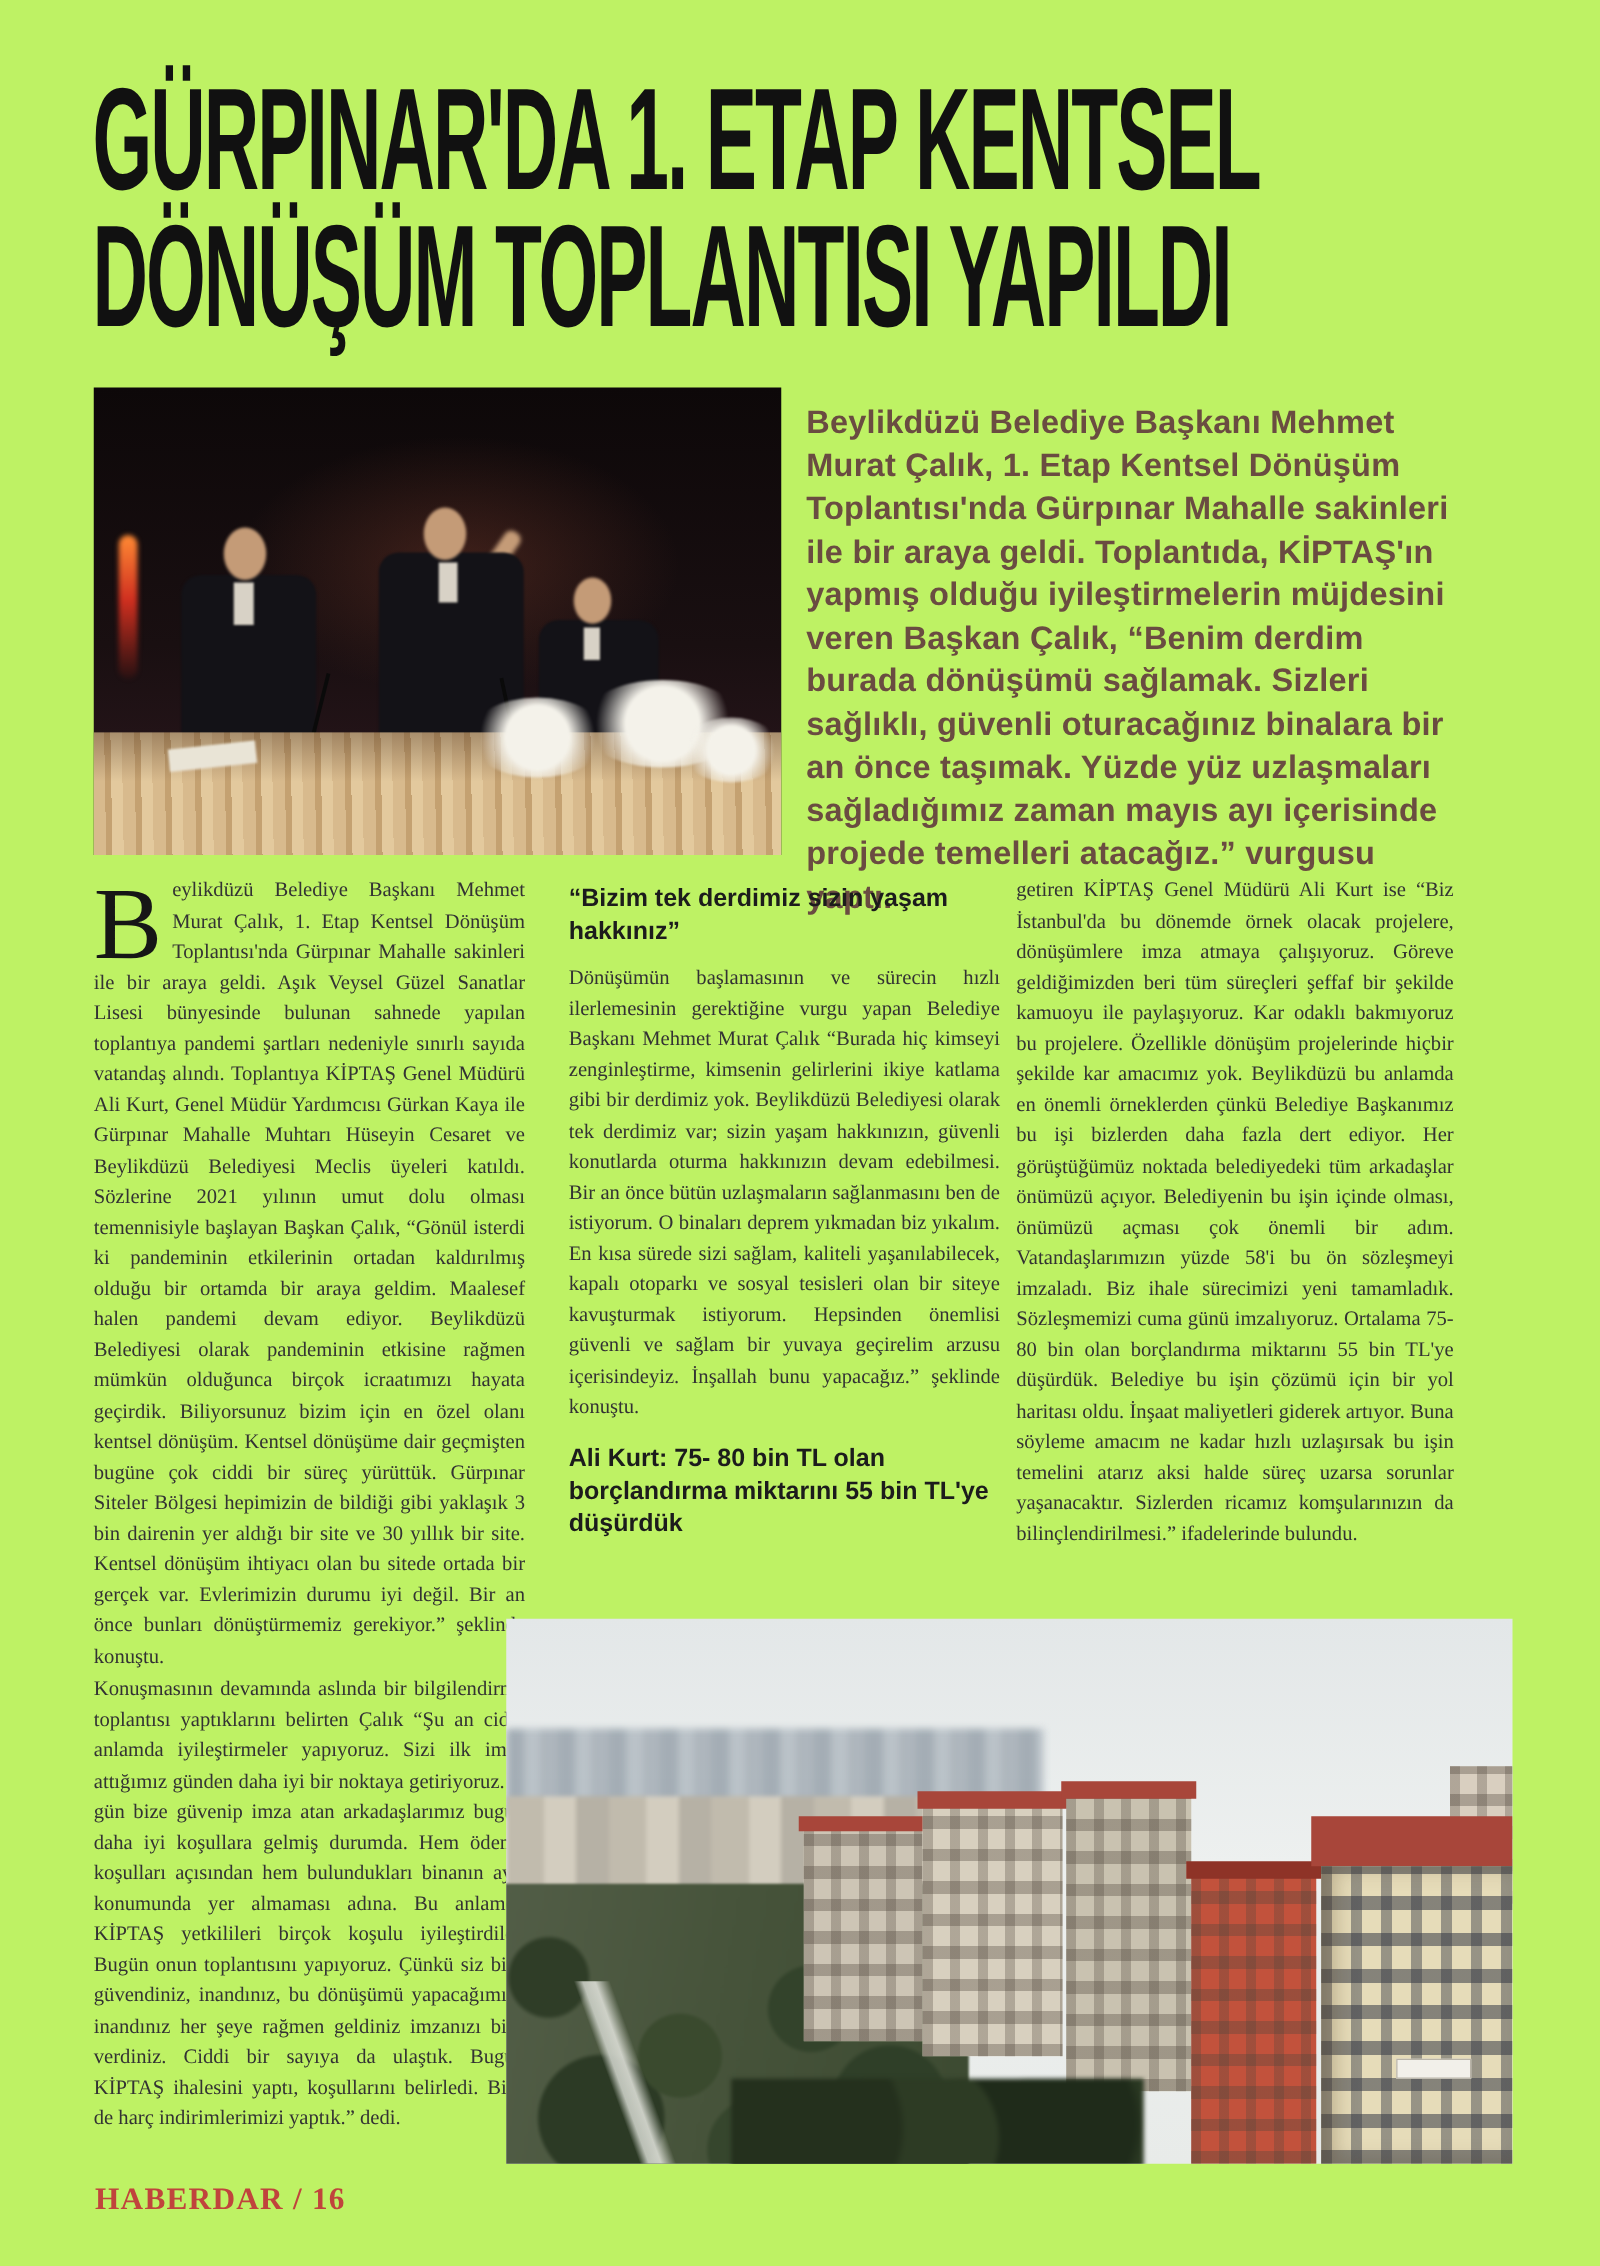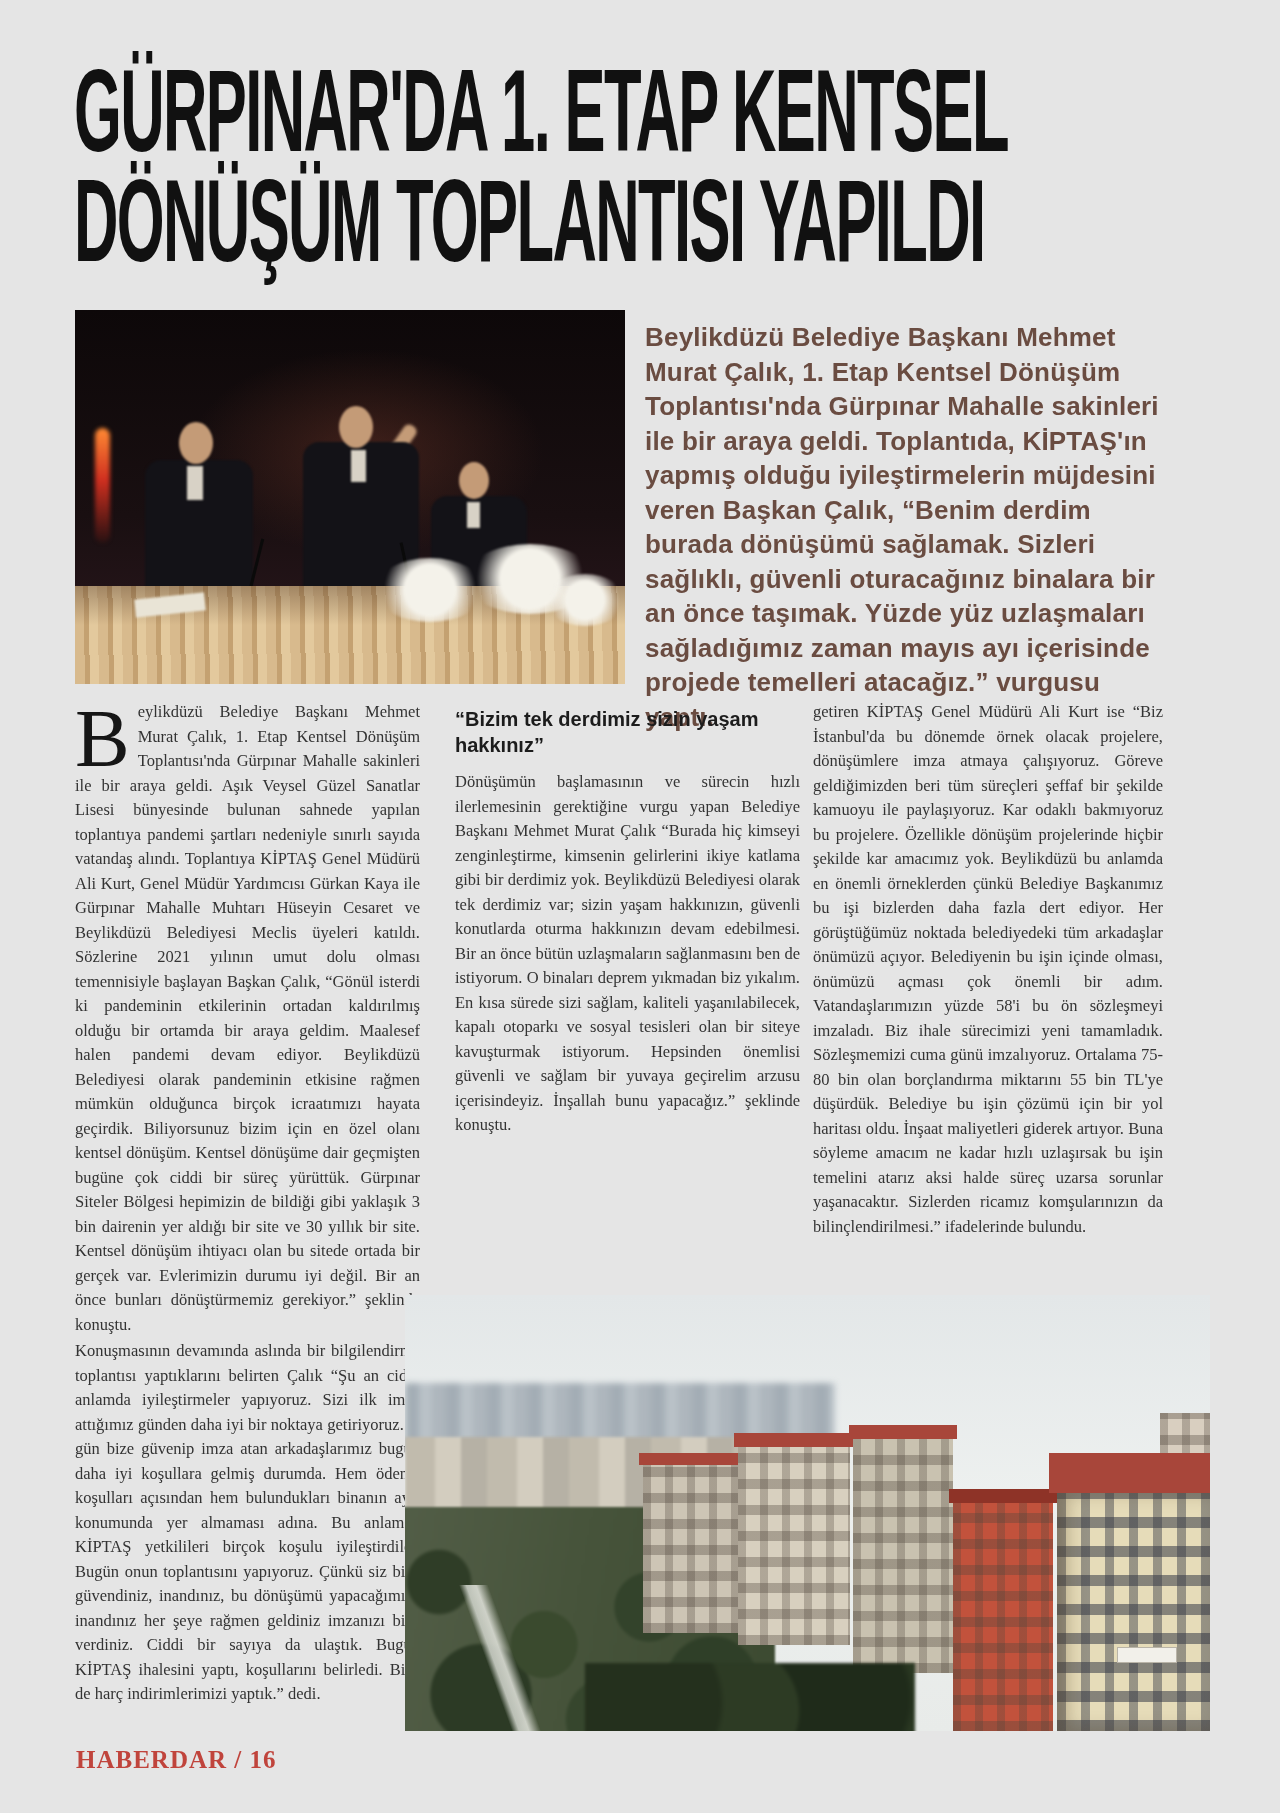--- a/index.html
+++ b/index.html
@@ -1,16 +1,16 @@
 <!DOCTYPE html>
 <html><head>
 <meta charset="utf-8">
 <style>
   html,body{margin:0;padding:0;background:#ffffff;}
-  #page{position:relative;width:1280px;height:1813px;background:#e5e5e5;overflow:hidden;
+  #page{position:relative;width:1280px;height:1813px;background:#bef264;overflow:hidden;
         font-family:"Liberation Serif", serif;}
 
   
   .headline{position:absolute;left:74px;top:56px;color:#111111;
             font-family:"Liberation Sans", sans-serif;font-weight:bold;}
   .hl-line{display:block;height:110px;line-height:110px;font-size:116px;
            letter-spacing:-3px;white-space:nowrap;transform:scaleX(.53);
            transform-origin:left center;}
 
   
@@ -130,20 +130,21 @@
   <div class="intro">Beylikdüzü Belediye Başkanı Mehmet Murat Çalık, 1. Etap Kentsel Dönüşüm Toplantısı'nda Gürpınar Mahalle sakinleri ile bir araya geldi. Toplantıda, KİPTAŞ'ın yapmış olduğu iyileştirmelerin müjdesini veren Başkan Çalık, “Benim derdim burada dönüşümü sağlamak. Sizleri sağlıklı, güvenli oturacağınız binalara bir an önce taşımak. Yüzde yüz uzlaşmaları sağladığımız zaman mayıs ayı içerisinde projede temelleri atacağız.” vurgusu yaptı.</div>
 
   <div class="col" id="col1">
     <p><span class="dropcap">B</span><span>eylikdüzü Belediye Başkanı Mehmet Murat Çalık, 1. Etap Kentsel Dönüşüm Toplantısı'nda Gürpınar Mahalle sakinleri ile bir araya geldi. Aşık Veysel Güzel Sanatlar Lisesi bünyesinde bulunan sahnede yapılan toplantıya pandemi şartları nedeniyle sınırlı sayıda vatandaş alındı. Toplantıya KİPTAŞ Genel Müdürü Ali Kurt, Genel Müdür Yardımcısı Gürkan Kaya ile Gürpınar Mahalle Muhtarı Hüseyin Cesaret ve Beylikdüzü Belediyesi Meclis üyeleri katıldı. Sözlerine 2021 yılının umut dolu olması temennisiyle başlayan Başkan Çalık, “Gönül isterdi ki pandeminin etkilerinin ortadan kaldırılmış olduğu bir ortamda bir araya geldim. Maalesef halen pandemi devam ediyor. Beylikdüzü Belediyesi olarak pandeminin etkisine rağmen mümkün olduğunca birçok icraatımızı hayata geçirdik. Biliyorsunuz bizim için en özel olanı kentsel dönüşüm. Kentsel dönüşüme dair geçmişten bugüne çok ciddi bir süreç yürüttük. Gürpınar Siteler Bölgesi hepimizin de bildiği gibi yaklaşık 3 bin dairenin yer aldığı bir site ve 30 yıllık bir site. Kentsel dönüşüm ihtiyacı olan bu sitede ortada bir gerçek var. Evlerimizin durumu iyi değil. Bir an önce bunları dönüştürmemiz gerekiyor.” şeklinde konuştu.</span></p>
     <p class="p2"><span>Konuşmasının devamında aslında bir bilgilendirme toplantısı yaptıklarını belirten Çalık “Şu an ciddi anlamda iyileştirmeler yapıyoruz. Sizi ilk imza attığımız günden daha iyi bir noktaya getiriyoruz. O gün bize güvenip imza atan arkadaşlarımız bugün daha iyi koşullara gelmiş durumda. Hem ödeme koşulları açısından hem bulundukları binanın ayrı konumunda yer almaması adına. Bu anlamda KİPTAŞ yetkilileri birçok koşulu iyileştirdiler. Bugün onun toplantısını yapıyoruz. Çünkü siz bize güvendiniz, inandınız, bu dönüşümü yapacağımıza inandınız her şeye rağmen geldiniz imzanızı bize verdiniz. Ciddi bir sayıya da ulaştık. Bugün KİPTAŞ ihalesini yaptı, koşullarını belirledi. Bize de harç indirimlerimizi yaptık.” dedi.</span></p>
   </div>
 
   <div class="col" id="col2">
     <div class="subhead">“Bizim tek derdimiz sizin yaşam hakkınız”</div>
     <p><span>Dönüşümün başlamasının ve sürecin hızlı ilerlemesinin gerektiğine vurgu yapan Belediye Başkanı Mehmet Murat Çalık “Burada hiç kimseyi zenginleştirme, kimsenin gelirlerini ikiye katlama gibi bir derdimiz yok. Beylikdüzü Belediyesi olarak tek derdimiz var; sizin yaşam hakkınızın, güvenli konutlarda oturma hakkınızın devam edebilmesi. Bir an önce bütün uzlaşmaların sağlanmasını ben de istiyorum. O binaları deprem yıkmadan biz yıkalım. En kısa sürede sizi sağlam, kaliteli yaşanılabilecek, kapalı otoparkı ve sosyal tesisleri olan bir siteye kavuşturmak istiyorum. Hepsinden önemlisi güvenli ve sağlam bir yuvaya geçirelim arzusu içerisindeyiz. İnşallah bunu yapacağız.” şeklinde konuştu.</span></p>
+    <div class="subhead mid">Ali Kurt: 75- 80 bin TL olan borçlandırma miktarını 55 bin TL'ye düşürdük</div>
   </div>
 
   <div class="col" id="col3">
     <p><span>getiren KİPTAŞ Genel Müdürü Ali Kurt ise “Biz İstanbul'da bu dönemde örnek olacak projelere, dönüşümlere imza atmaya çalışıyoruz. Göreve geldiğimizden beri tüm süreçleri şeffaf bir şekilde kamuoyu ile paylaşıyoruz. Kar odaklı bakmıyoruz bu projelere. Özellikle dönüşüm projelerinde hiçbir şekilde kar amacımız yok. Beylikdüzü bu anlamda en önemli örneklerden çünkü Belediye Başkanımız bu işi bizlerden daha fazla dert ediyor. Her görüştüğümüz noktada belediyedeki tüm arkadaşlar önümüzü açıyor. Belediyenin bu işin içinde olması, önümüzü açması çok önemli bir adım. Vatandaşlarımızın yüzde 58'i bu ön sözleşmeyi imzaladı. Biz ihale sürecimizi yeni tamamladık. Sözleşmemizi cuma günü imzalıyoruz. Ortalama 75- 80 bin olan borçlandırma miktarını 55 bin TL'ye düşürdük. Belediye bu işin çözümü için bir yol haritası oldu. İnşaat maliyetleri giderek artıyor. Buna söyleme amacım ne kadar hızlı uzlaşırsak bu işin temelini atarız aksi halde süreç uzarsa sorunlar yaşanacaktır. Sizlerden ricamız komşularınızın da bilinçlendirilmesi.” ifadelerinde bulundu.</span></p>
   </div>
 
   <div class="photo2">
     <div class="p2-distant"></div>
     <div class="p2-midrow"></div>
 

